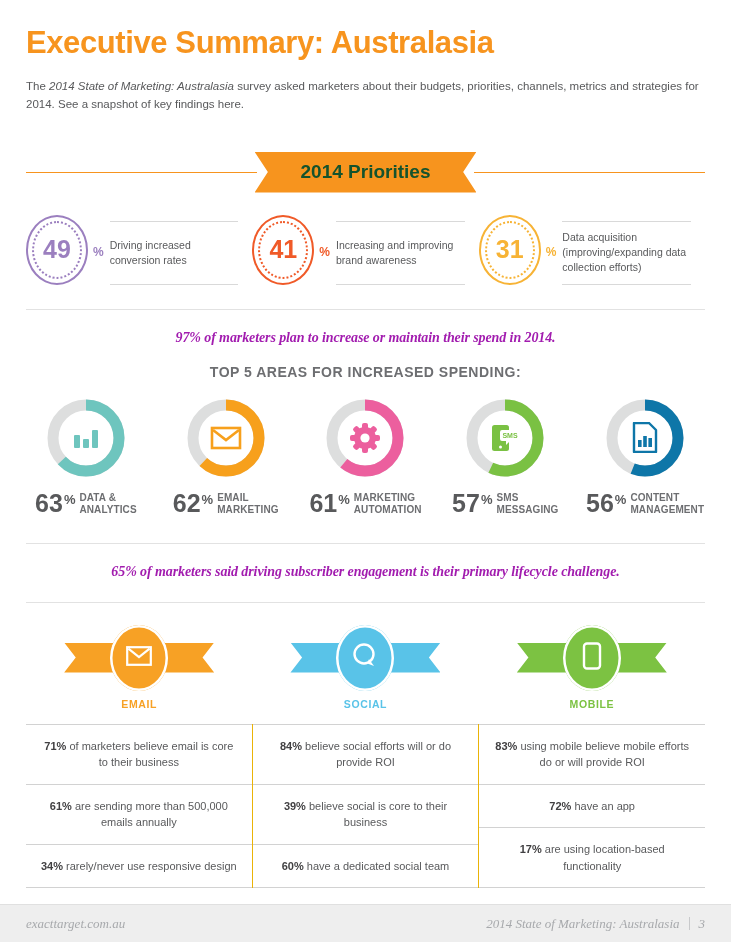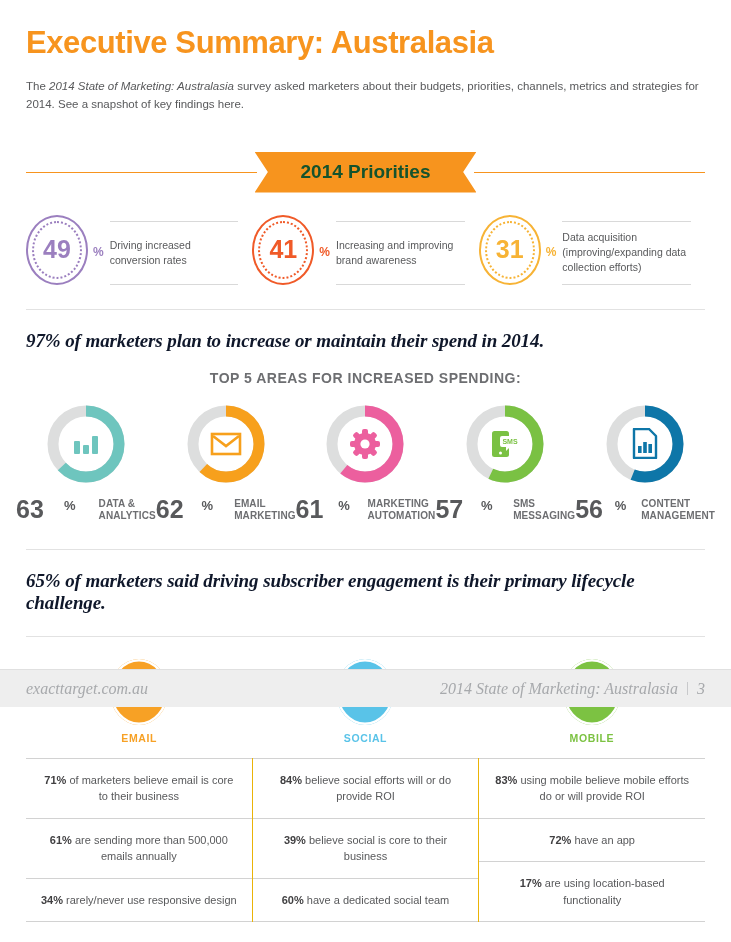--- a/index.html
+++ b/index.html
@@ -4,21 +4,21 @@
 <style>
   html,body{margin:0;padding:0;}
   body{
     width:731px;height:942px;
     background:#ffffff;
     font-family:"Liberation Sans", sans-serif;
     color:#58595b;
     position:relative;
     overflow:hidden;
   }
-  .page{position:relative;width:731px;height:707px;box-sizing:border-box;}
+  .page{position:relative;width:731px;height:942px;box-sizing:border-box;}
 
   
   .header{padding:26px 26px 0 26px;}
   .title{
     font-size:31px;font-weight:bold;color:#F7941E;
     letter-spacing:-0.4px;line-height:1.1;margin:0 0 18px 0;
   }
   .intro{
     font-size:11.5px;line-height:1.55;color:#58595b;
     max-width:675px;margin:0;
@@ -74,43 +74,43 @@
     padding:7px 0 7px 0;min-height:48px;
     display:flex;align-items:center;
   }
   .prio-text{font-size:10.5px;line-height:1.42;color:#58595b;}
 
   
   .hr{height:1px;background:#e2e2e2;margin:24px 26px 0 26px;}
 
   
   .teal-line{
-    text-align:left;
+    text-align:center;
     font-family:"Liberation Serif", serif;
     font-style:italic;font-weight:bold;
-    font-size:19px;color:#0f172a;
+    font-size:14px;color:#a21caf;
     margin:20px 26px 0 26px;letter-spacing:-0.1px;
   }
   .sub-label{
     text-align:center;font-size:14px;font-weight:bold;
     letter-spacing:0.5px;color:#6d6e71;margin-top:18px;
   }
 
   
   .donuts{display:flex;margin:16px 16px 0 16px;}
   .donut-cell{flex:1;display:flex;flex-direction:column;align-items:center;}
   .donut{width:84px;height:84px;position:relative;}
   .donut svg{display:block;}
   .donut-icon{
     position:absolute;inset:0;display:flex;
     align-items:center;justify-content:center;
   }
   .donut-label{
     display:flex;align-items:flex-start;margin-top:11px;
-    justify-content:space-between;width:100%;
+    justify-content:center;width:100%;
   }
   .donut-pct{
     font-size:25px;font-weight:bold;color:#58595b;line-height:1;
   }
   .donut-pctsign{
     font-size:13px;font-weight:bold;color:#58595b;
     margin:1px 4px 0 1px;
   }
   .donut-name{
     font-size:10px;font-weight:bold;color:#6d6e71;
@@ -153,21 +153,21 @@
 
   
   .footer{
     position:absolute;left:0;right:0;bottom:0;height:38px;
     background:#eeeeee;border-top:1px solid #e0e0e0;
     display:flex;align-items:center;justify-content:space-between;
     padding:0 26px;box-sizing:border-box;
   }
   .footer span{
     font-family:"Liberation Serif", serif;font-style:italic;
-    font-size:16px;color:#a7a9ac;
+    font-size:13px;color:#a7a9ac;
   }
   .footer .right{display:flex;align-items:center;gap:9px;}
   .footer .sep{width:1px;height:13px;background:#c8c9cb;}
 </style>
 </head>
 <body>
 
 <div class="page">
 
   <div class="header">

